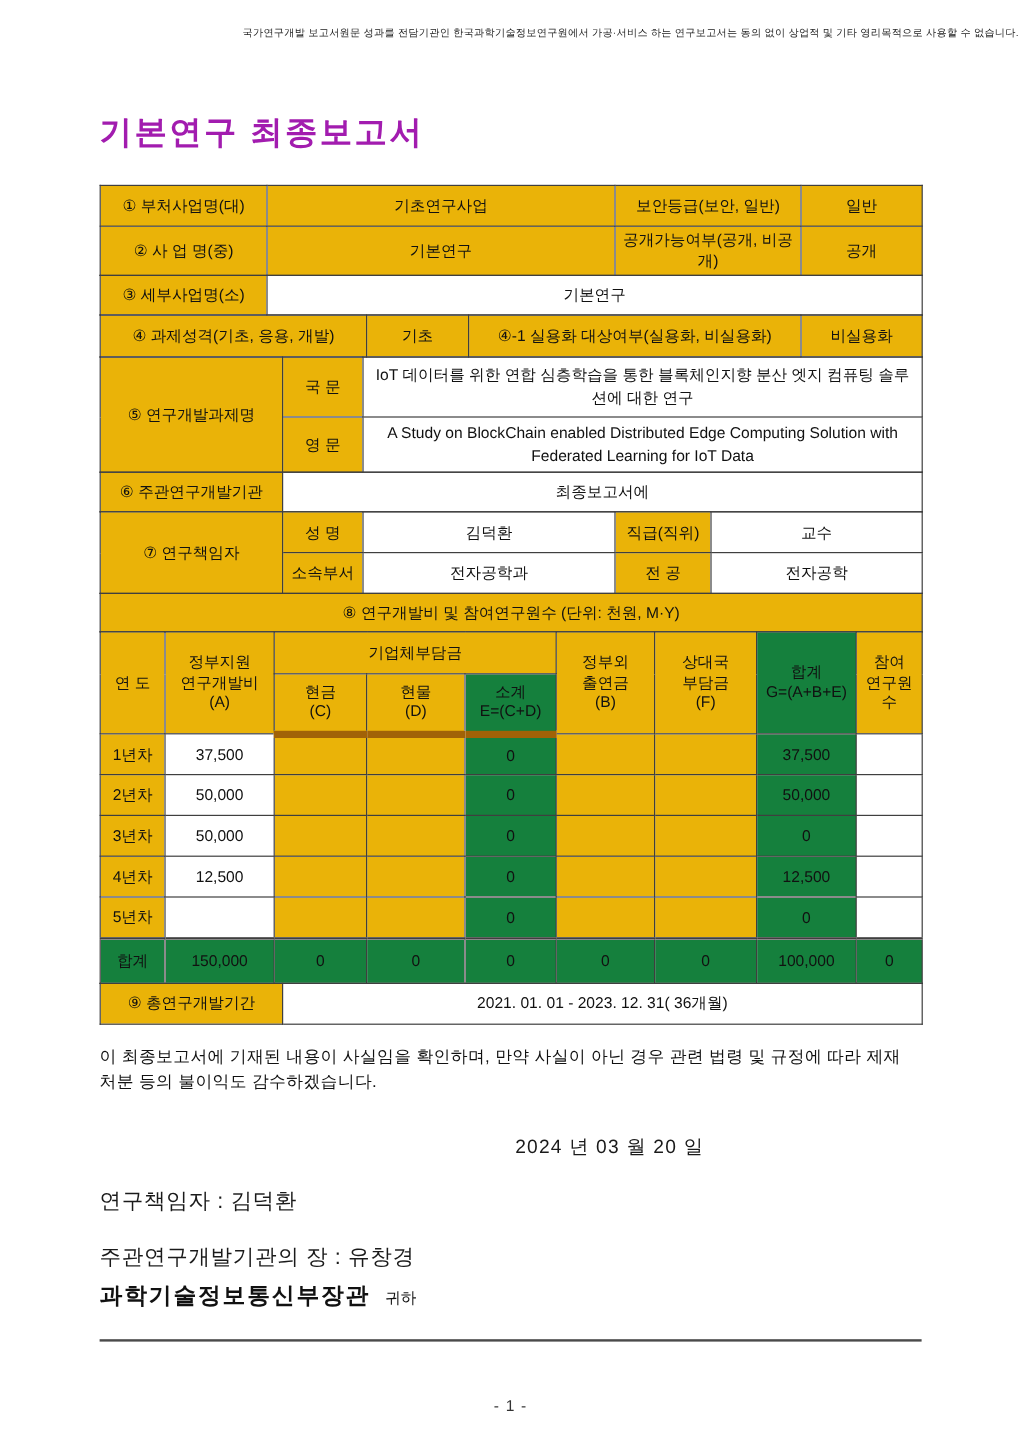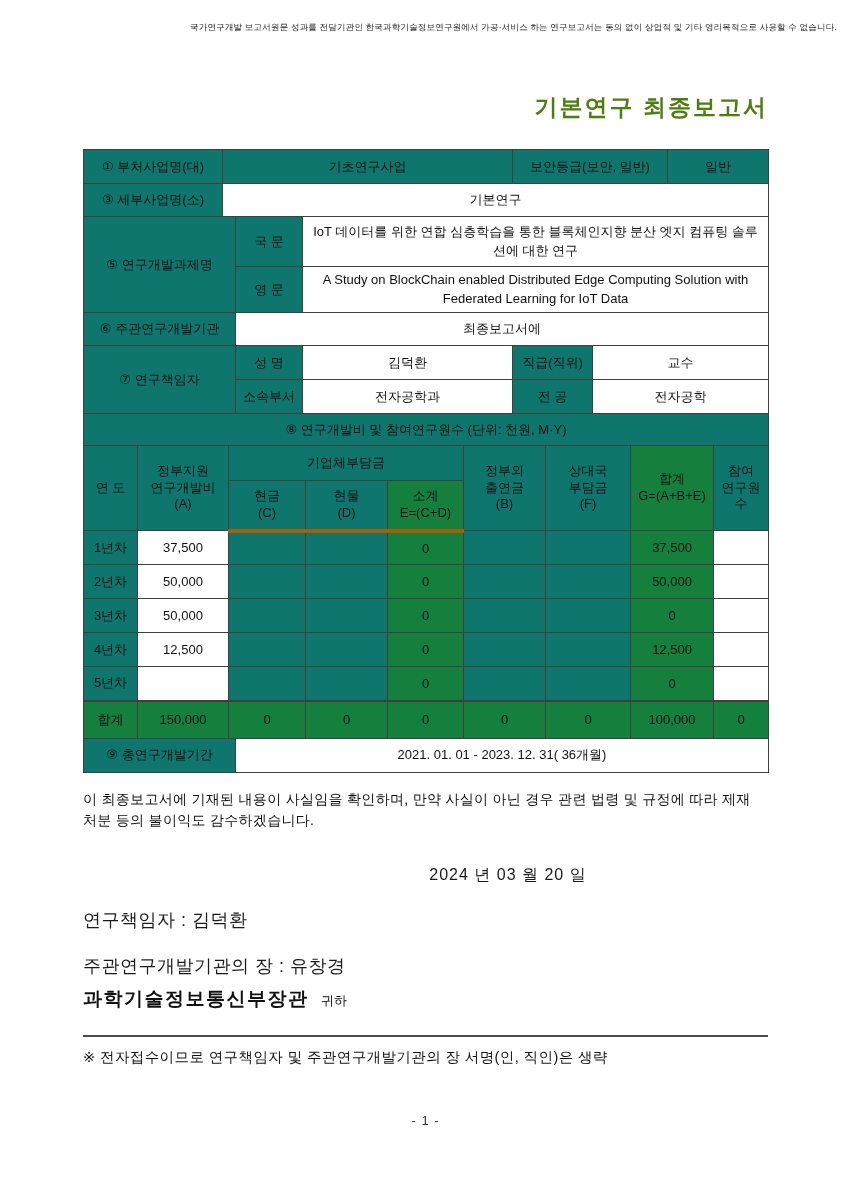--- a/index.html
+++ b/index.html
@@ -2,51 +2,51 @@
 <html><head>
 <meta charset="utf-8">
 <style>
   html,body{margin:0;padding:0;}
   body{
     width:849px;height:1200px;background:#ffffff;position:relative;overflow:hidden;
     font-family:"Liberation Sans","DejaVu Sans",sans-serif;color:#1a1a1a;
     -webkit-font-smoothing:antialiased;
   }
   .disclaimer{
-    position:absolute;top:22px;right:12px;font-size:8.5px;color:#222;
+    position:absolute;top:22px;right:0;font-size:8.5px;color:#222;
     letter-spacing:0.2px;white-space:nowrap;
   }
   .content{width:685px;margin-left:83px;}
   h1.title{
-    margin:92px 0 0 0;text-align:right;font-size:23px;font-weight:bold;
-    letter-spacing:2px;color:#4d7c0f;
+    margin:92px 0 0 0;text-align:left;font-size:27px;font-weight:bold;
+    letter-spacing:2px;color:#a21caf;
   }
   .tablewrap{margin-top:27px;}
   table.tbl{
     border-collapse:collapse;table-layout:fixed;width:685px;margin-top:-1px;
   }
   table.tbl td,table.tbl th{
     border:1px solid #3f3f3f;font-size:13px;font-weight:normal;
     padding:2px 5px;vertical-align:middle;text-align:center;color:#111;
     overflow:hidden;
   }
-  .g{background:#0f766e;}
+  .g{background:#eab308;}
   .o{background:#15803d;}
   .lbl{text-align:left;padding-left:9px;}
   .left{text-align:left;padding-left:7px;}
   .num{text-align:right;padding-right:8px;}
   .pre{white-space:pre-line;line-height:1.28;}
   .kor-title{line-height:1.45;margin-left:40px;}
   .eng-title{line-height:1.4;padding:3px 8px;}
   tr.h34{height:34px;} tr.h33{height:33px;} tr.h35{height:35px;}
   tr.h50{height:50px;} tr.h46{height:46px;} tr.h32{height:32px;}
   tr.bh1{height:35px;} tr.bh2{height:50px;}
   tr.trow td{border-top:2px solid #3f3f3f;height:32px;}
   tr.brow{height:34px;padding-left:20px;}
-  table.budget thead tr.bh2 th{border-bottom:4px solid #a16207;}
+  table.budget thead tr.bh2 th{border-bottom:6px solid #a16207;}
   .statement{
     margin-top:16px;font-size:14px;line-height:1.55;letter-spacing:0.3px;
     color:#111;
   }
   .dateline{margin-top:33px;font-size:16px;letter-spacing:1px;text-align:center;padding-left:165px;}
   .sigline{margin-top:22px;font-size:18px;letter-spacing:0.5px;}
   .ministerline{
     margin-top:8px;border-bottom:2px solid #4a4a4a;padding-bottom:23px;
   }
   .minister{font-size:19px;font-weight:600;letter-spacing:1.5px;color:#111;}
@@ -71,36 +71,58 @@
           <col style="width:155px">
           <col style="width:101px">
         </colgroup>
       <tbody>
           <tr class="h34">
         <td class="g lbl">①  부처사업명(대)</td>
         <td class="g">기초연구사업</td>
         <td class="g">보안등급(보안, 일반)</td>
         <td class="g">일반</td>
       </tr>
+      <tr class="h34">
+        <td class="g lbl">②  사   업   명(중)</td>
+        <td class="g">기본연구</td>
+        <td class="g">공개가능여부(공개, 비공개)</td>
+        <td class="g">공개</td>
+      </tr>
     </tbody>
       </table>
 
     <table class="tbl">
       <colgroup>
           <col style="width:139px">
           <col style="width:546px">
         </colgroup>
       <tbody>
           <tr class="h33">
         <td class="g lbl">③  세부사업명(소)</td>
         <td>기본연구</td>
       </tr>
     </tbody>
       </table>
 
+    <table class="tbl">
+      <colgroup>
+          <col style="width:222px">
+          <col style="width:85px">
+          <col style="width:277px">
+          <col style="width:101px">
+        </colgroup>
+      <tbody>
+          <tr class="h35">
+        <td class="g lbl">④  과제성격(기초, 응용, 개발)</td>
+        <td class="g">기초</td>
+        <td class="g">④-1 실용화 대상여부(실용화, 비실용화)</td>
+        <td class="g">비실용화</td>
+      </tr>
+    </tbody>
+      </table>
 
     <table class="tbl">
       <colgroup>
           <col style="width:152px">
           <col style="width:67px">
           <col style="width:466px">
         </colgroup>
       <tbody>
           <tr class="h50">
         <td class="g lbl" rowspan="2">⑤  연구개발과제명</td>
@@ -290,16 +312,15 @@
 
   <div class="dateline">2024 년   03 월   20 일</div>
   <div class="sigline">연구책임자 : 김덕환</div>
   <div class="sigline">주관연구개발기관의 장 : 유창경</div>
 
   <div class="ministerline">
     <span class="minister">과학기술정보통신부장관</span>
     <span class="minister-suffix">귀하</span>
   </div>
 
-  <div class="note">※  전자접수이므로 연구책임자 및 주관연구개발기관의 장 서명(인, 직인)은 생략</div>
 
   <div class="pagenum">-  1  -</div>
 </div>
 
 </body></html>

